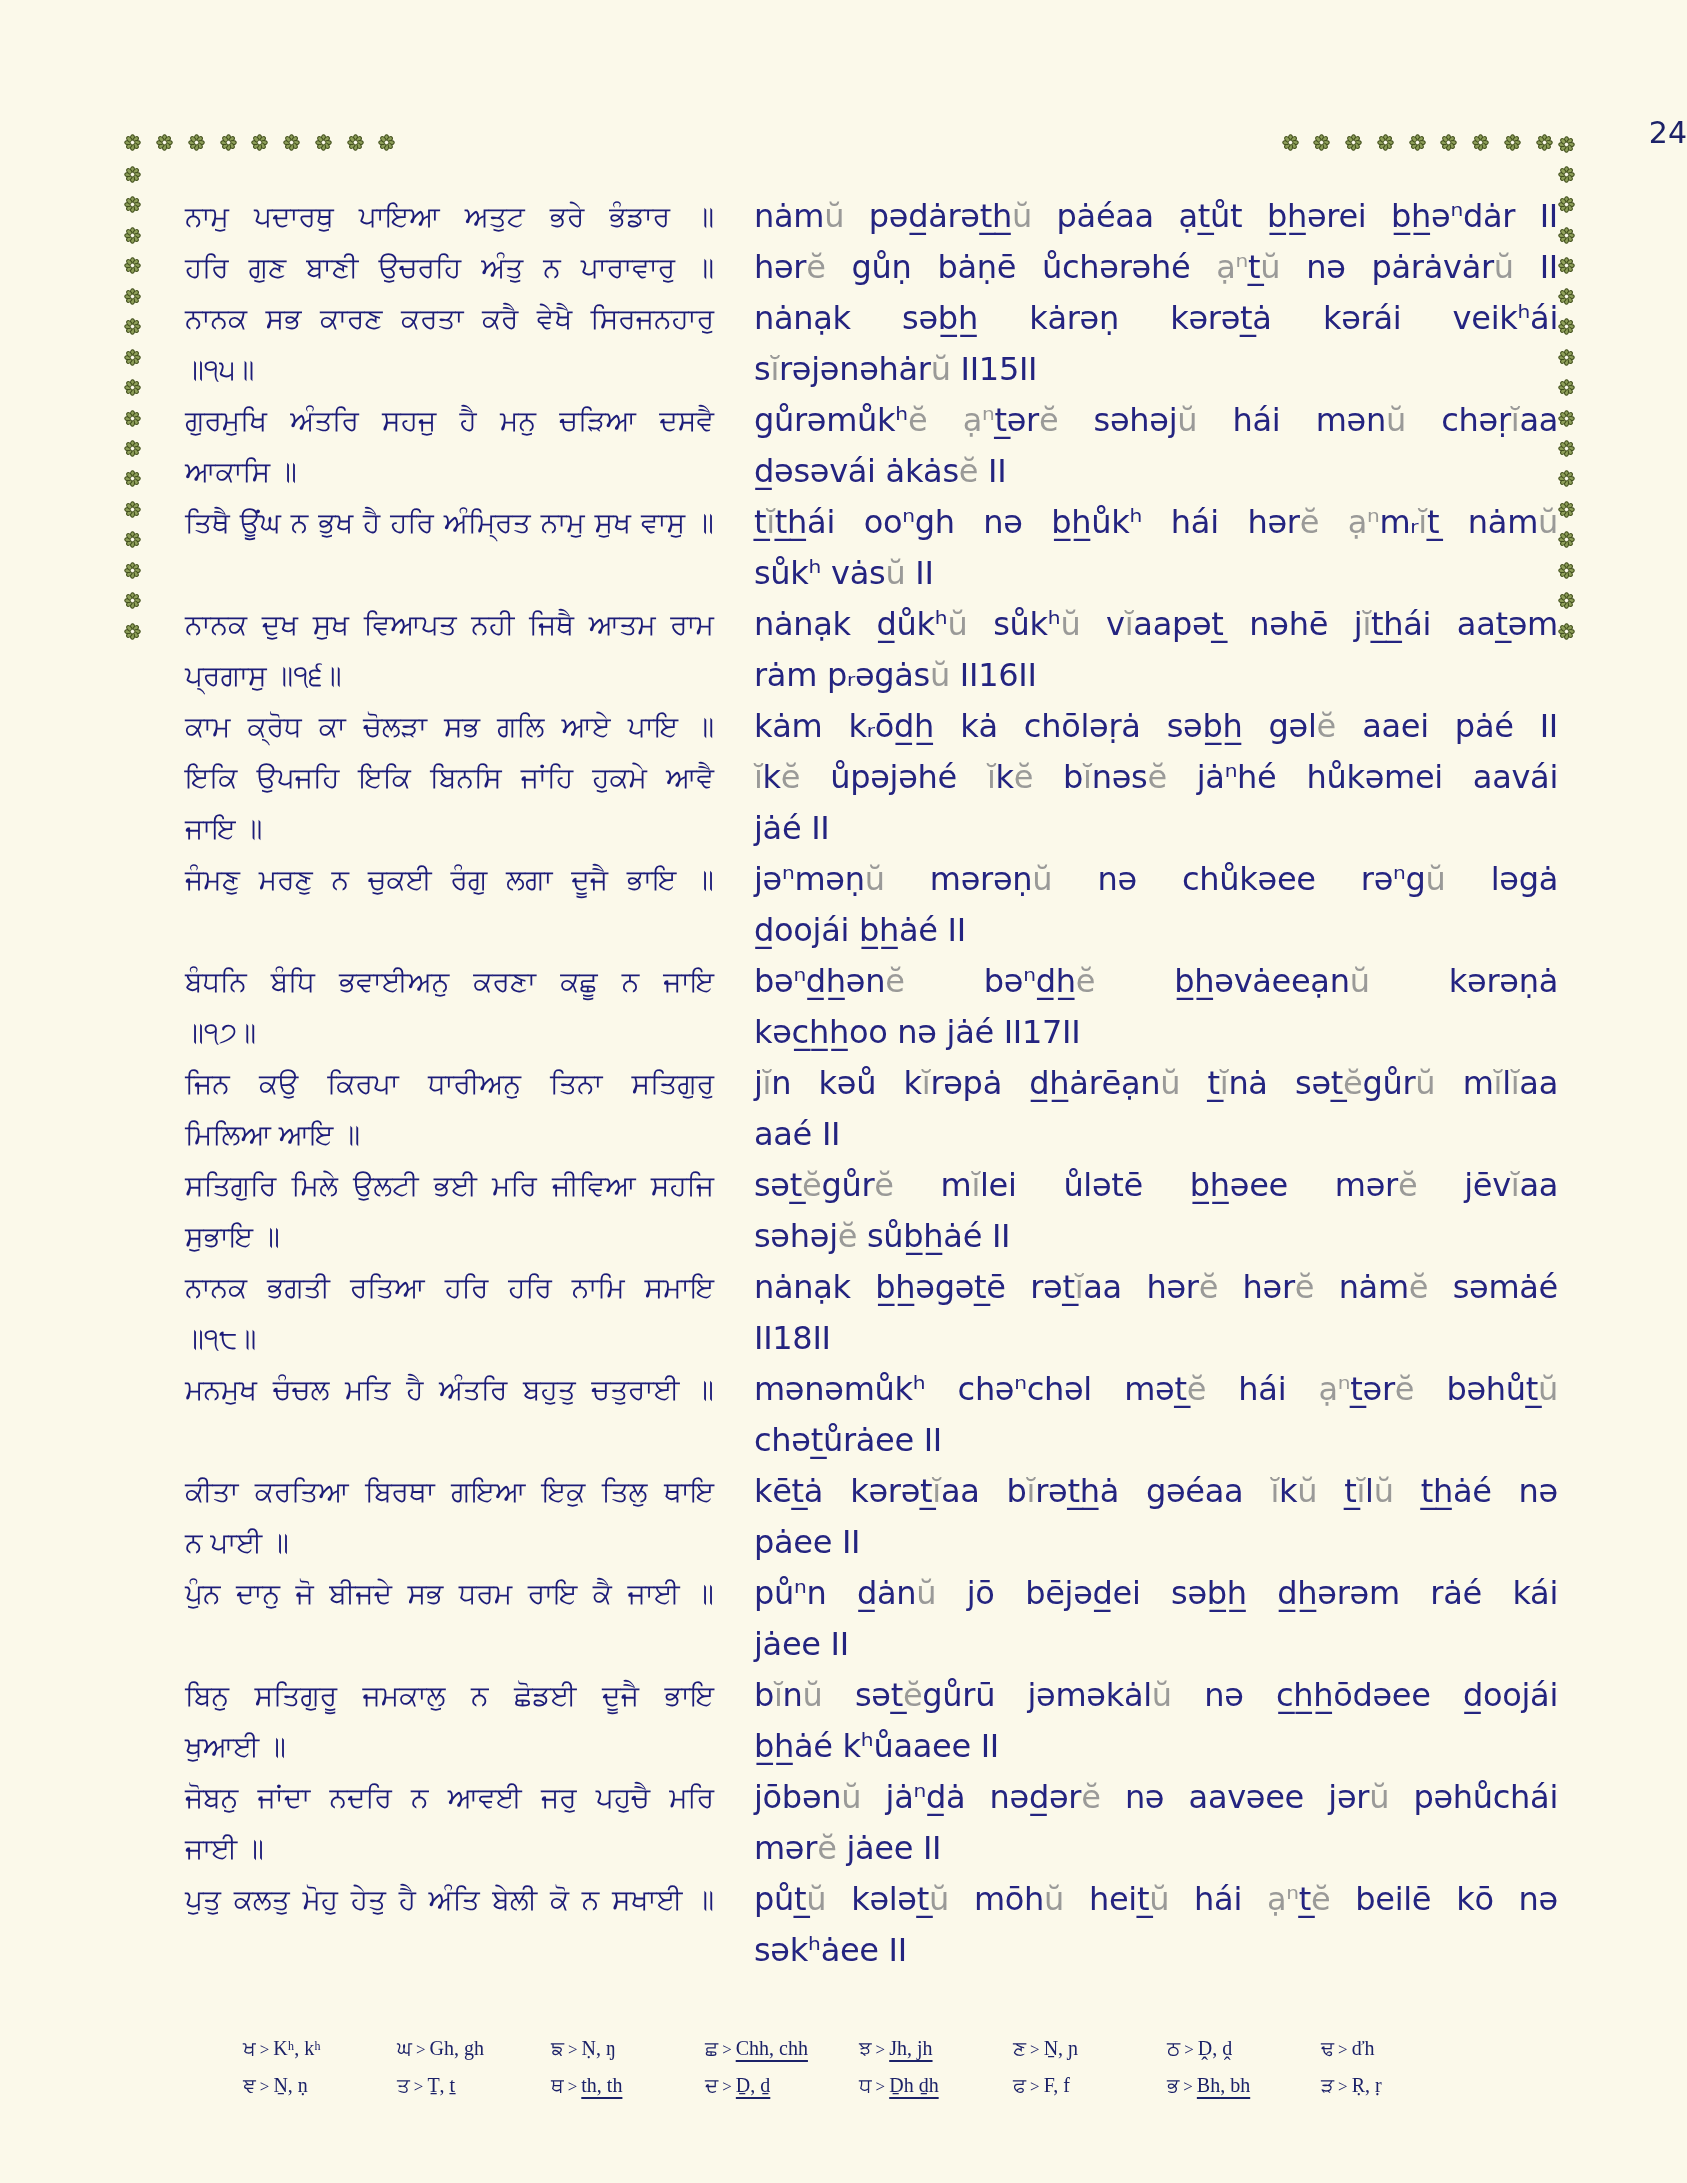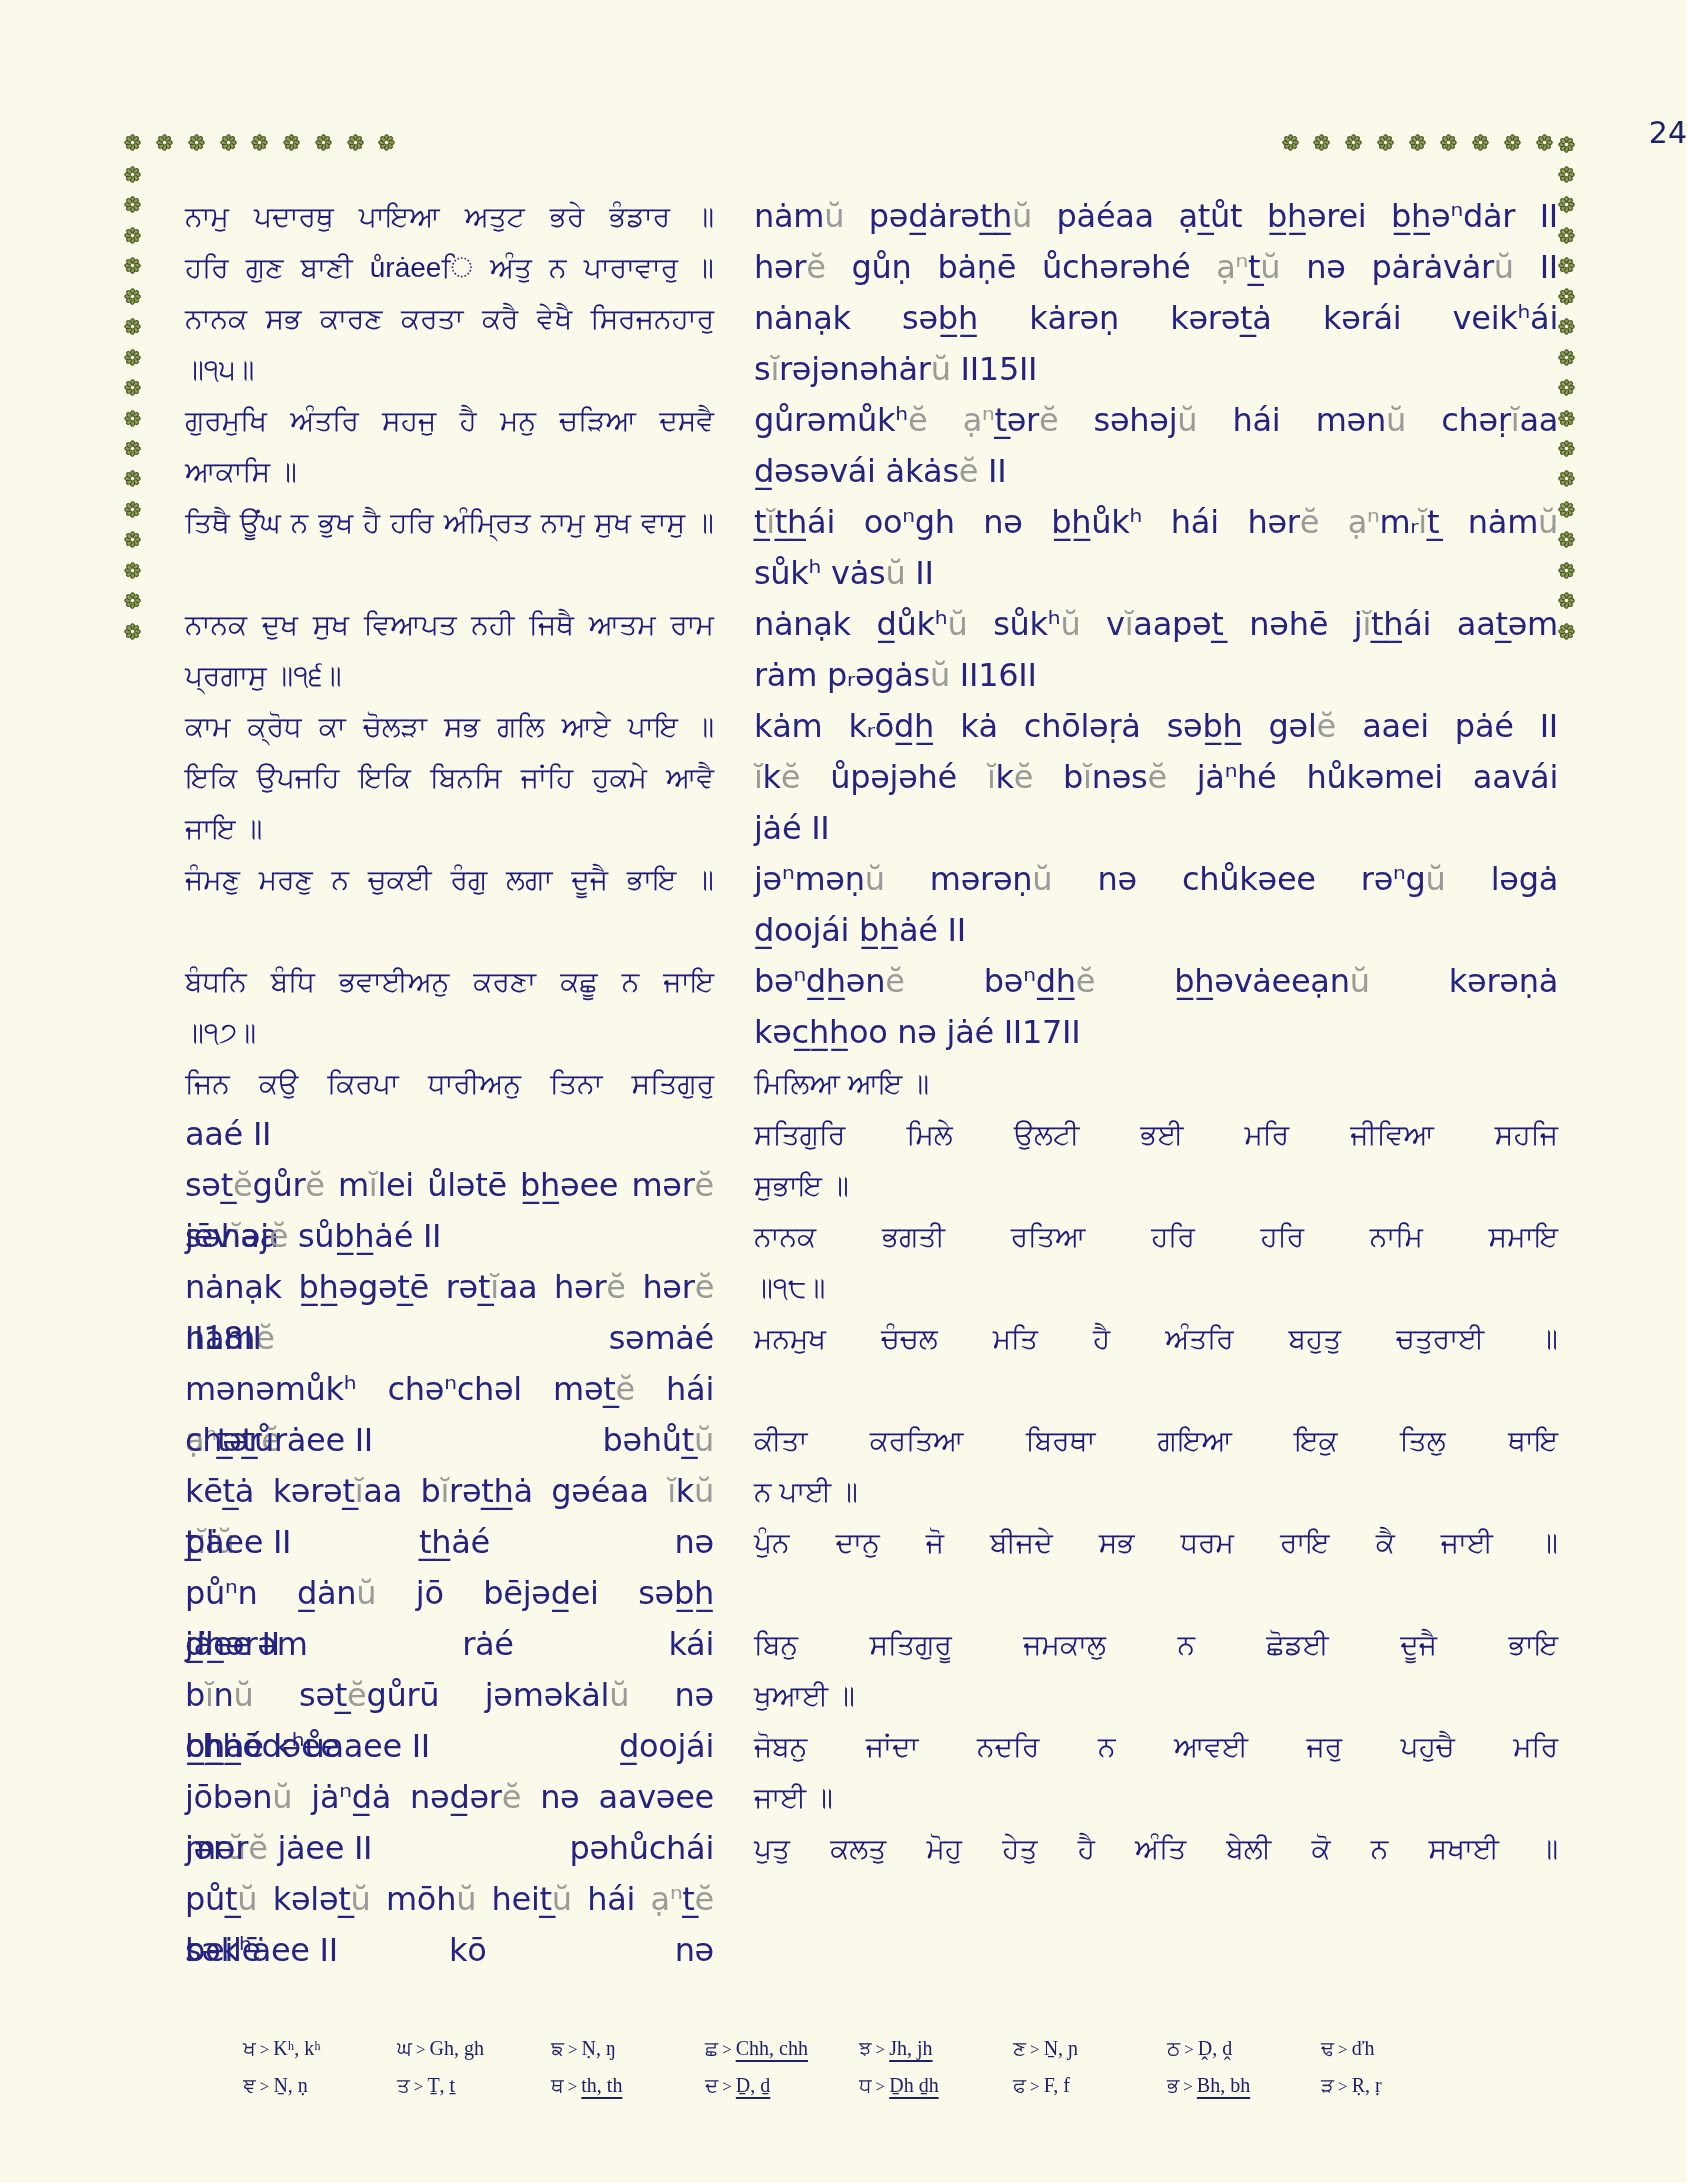--- a/index.html
+++ b/index.html
@@ -717,21 +717,21 @@
           <ellipse cx="13" cy="6.2" rx="3.1" ry="5" transform="rotate(270 13 13)" fill="#8fa05a" stroke="#44511f" stroke-width="1.6"></ellipse>
           <ellipse cx="13" cy="6.2" rx="3.1" ry="5" transform="rotate(315 13 13)" fill="#8fa05a" stroke="#44511f" stroke-width="1.6"></ellipse>
           <circle cx="13" cy="13" r="3.4" fill="#FBF9EA" stroke="#44511f" stroke-width="1.2"></circle>
         </svg>
       </div>
     </div>
 
   <div class="textgrid" id="textgrid">
       <div class="g j">ਨਾਮੁ ਪਦਾਰਥੁ ਪਾਇਆ ਅਤੁਟ ਭਰੇ ਭੰਡਾਰ ॥</div>
       <div class="t j">nȧm<span class="sv">ŭ</span> pəd̲ȧrət̲h̲<span class="sv">ŭ</span> pȧéaa ạt̲ůt b̲h̲ərei b̲h̲əⁿdȧr II</div>
-      <div class="g j">ਹਰਿ ਗੁਣ ਬਾਣੀ ůrȧeeਿ ਅੰਤੁ ਨ ਪਾਰਾਵਾਰੁ ॥</div>
+      <div class="g j">ਹਰਿ ਗੁਣ ਬਾਣੀ ਉਚਰਹਿ ਅੰਤੁ ਨ ਪਾਰਾਵਾਰੁ ॥</div>
       <div class="t j">hər<span class="sv">ĕ</span> gůṇ bȧṇē ůchərəhé <span class="sv">ạⁿ</span>t̲<span class="sv">ŭ</span> nə pȧrȧvȧr<span class="sv">ŭ</span> II</div>
       <div class="g j">ਨਾਨਕ ਸਭ ਕਾਰਣ ਕਰਤਾ ਕਰੈ ਵੇਖੈ ਸਿਰਜਨਹਾਰੁ</div>
       <div class="t j">nȧnạk səb̲h̲ kȧrəṇ kərət̲ȧ kərái veikʰái</div>
       <div class="g">॥੧੫॥</div>
       <div class="t">s<span class="sv">ĭ</span>rəjənəhȧr<span class="sv">ŭ</span> II15II</div>
       <div class="g j">ਗੁਰਮੁਖਿ ਅੰਤਰਿ ਸਹਜੁ ਹੈ ਮਨੁ ਚੜਿਆ ਦਸਵੈ</div>
       <div class="t j">gůrəmůkʰ<span class="sv">ĕ</span> <span class="sv">ạⁿ</span>t̲ər<span class="sv">ĕ</span> səhəj<span class="sv">ŭ</span> hái mən<span class="sv">ŭ</span> chəṛ<span class="sv">ĭ</span>aa</div>
       <div class="g">ਆਕਾਸਿ ॥</div>
       <div class="t">d̲əsəvái ȧkȧs<span class="sv">ĕ</span> II</div>
       <div class="g j">ਤਿਥੈ ਊਂਘ ਨ ਭੁਖ ਹੈ ਹਰਿ ਅੰਮ੍ਰਿਤ ਨਾਮੁ ਸੁਖ ਵਾਸੁ ॥</div>
@@ -750,20 +750,21 @@
       <div class="t">jȧé II</div>
       <div class="g j">ਜੰਮਣੁ ਮਰਣੁ ਨ ਚੁਕਈ ਰੰਗੁ ਲਗਾ ਦੂਜੈ ਭਾਇ ॥</div>
       <div class="t j">jəⁿməṇ<span class="sv">ŭ</span> mərəṇ<span class="sv">ŭ</span> nə chůkəee rəⁿg<span class="sv">ŭ</span> ləgȧ</div>
       <div class="g"></div>
       <div class="t">d̲oojái b̲h̲ȧé II</div>
       <div class="g j">ਬੰਧਨਿ ਬੰਧਿ ਭਵਾਈਅਨੁ ਕਰਣਾ ਕਛੂ ਨ ਜਾਇ</div>
       <div class="t j">bəⁿd̲h̲ən<span class="sv">ĕ</span> bəⁿd̲h̲<span class="sv">ĕ</span> b̲h̲əvȧeeạn<span class="sv">ŭ</span> kərəṇȧ</div>
       <div class="g">॥੧੭॥</div>
       <div class="t">kəc̲h̲h̲oo nə jȧé II17II</div>
       <div class="g j">ਜਿਨ ਕਉ ਕਿਰਪਾ ਧਾਰੀਅਨੁ ਤਿਨਾ ਸਤਿਗੁਰੁ</div>
+      <div class="t j">j<span class="sv">ĭ</span>n kəů k<span class="sv">ĭ</span>rəpȧ d̲h̲ȧrēạn<span class="sv">ŭ</span> t̲<span class="sv">ĭ</span>nȧ sət̲<span class="sv">ĕ</span>gůr<span class="sv">ŭ</span> m<span class="sv">ĭ</span>l<span class="sv">ĭ</span>aa</div>
       <div class="g">ਮਿਲਿਆ ਆਇ ॥</div>
       <div class="t">aaé II</div>
       <div class="g j">ਸਤਿਗੁਰਿ ਮਿਲੇ ਉਲਟੀ ਭਈ ਮਰਿ ਜੀਵਿਆ ਸਹਜਿ</div>
       <div class="t j">sət̲<span class="sv">ĕ</span>gůr<span class="sv">ĕ</span> m<span class="sv">ĭ</span>lei ůlətē b̲h̲əee mər<span class="sv">ĕ</span> jēv<span class="sv">ĭ</span>aa</div>
       <div class="g">ਸੁਭਾਇ ॥</div>
       <div class="t">səhəj<span class="sv">ĕ</span> sůb̲h̲ȧé II</div>
       <div class="g j">ਨਾਨਕ ਭਗਤੀ ਰਤਿਆ ਹਰਿ ਹਰਿ ਨਾਮਿ ਸਮਾਇ</div>
       <div class="t j">nȧnạk b̲h̲əgət̲ē rət̲<span class="sv">ĭ</span>aa hər<span class="sv">ĕ</span> hər<span class="sv">ĕ</span> nȧm<span class="sv">ĕ</span> səmȧé</div>
       <div class="g">॥੧੮॥</div>
       <div class="t">II18II</div>

